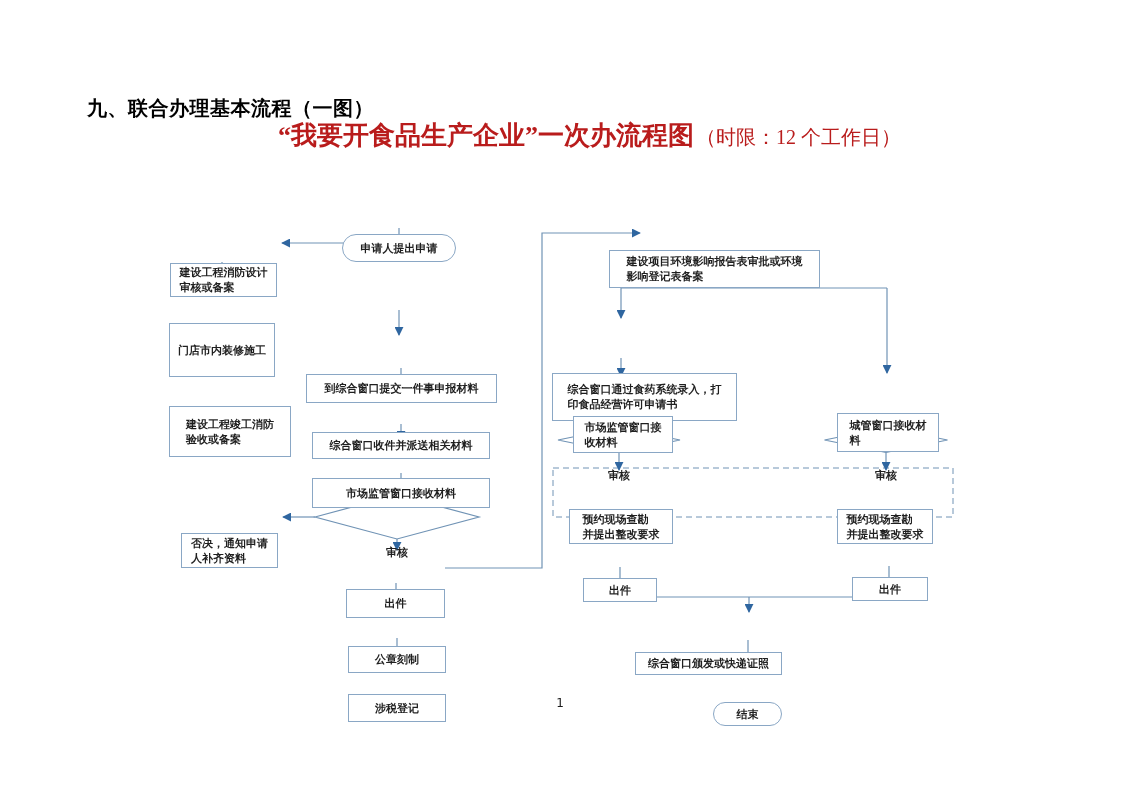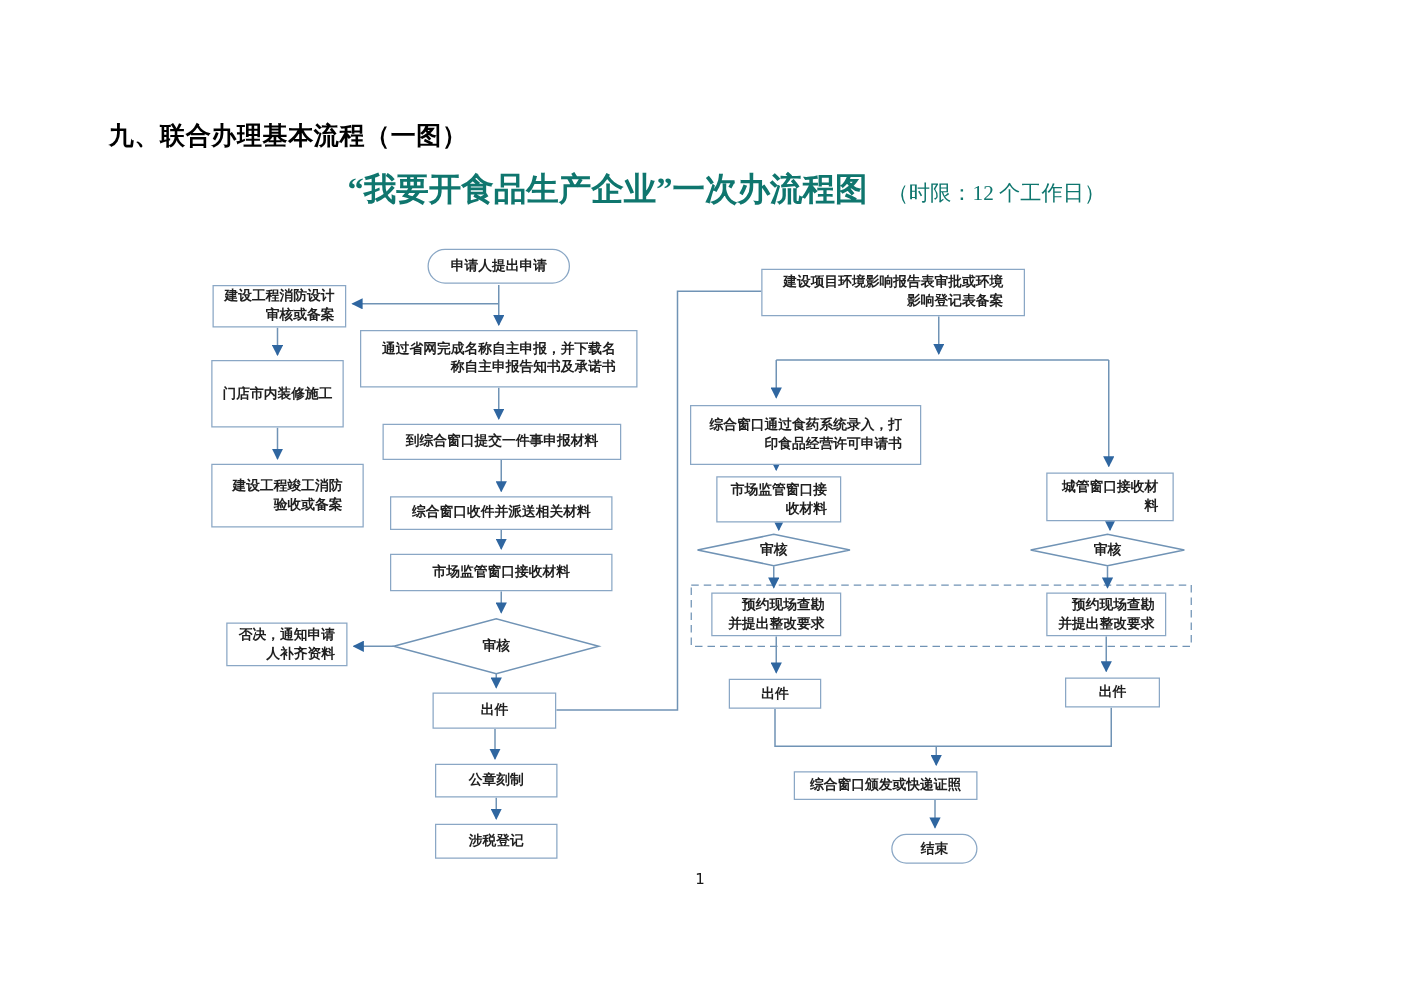--- a/index.html
+++ b/index.html
@@ -12,34 +12,34 @@
   #page{
     position:relative;width:1122px;height:793px;background:#fff;overflow:hidden;
     font-family:"Liberation Serif",serif;
   }
   .doc-heading{
     position:absolute;left:87px;top:95px;
     font-family:Liberation Serif, serif;
     font-weight:bold;font-size:20px;color:#000;letter-spacing:0.5px;white-space:nowrap;
   }
   .doc-title{
-    position:absolute;left:278px;top:134px;display:flex;align-items:baseline;white-space:nowrap;
-    color:#0f766e;
+    position:absolute;left:278px;top:118px;display:flex;align-items:baseline;white-space:nowrap;
+    color:#b91c1c;
   }
   .doc-title .main{font-weight:bold;font-size:26px;font-family:"Liberation Serif",serif;}
-  .doc-title .suffix{font-size:17px;margin-left:16px;font-family:"Liberation Serif",serif;}
+  .doc-title .suffix{font-size:20px;margin-left:2px;font-family:"Liberation Serif",serif;}
   svg.flow{position:absolute;left:0;top:0;}
   .cline{stroke:var(--connector);stroke-width:1.2;fill:none;}
   .dashedbox{stroke:var(--connector);stroke-width:1;fill:none;stroke-dasharray:6 4;}
   .diamond{fill:#ffffff;stroke:var(--connector);stroke-width:1.2;}
   .node{
     position:absolute;box-sizing:border-box;display:flex;align-items:center;justify-content:center;
-    text-align:right;background:#fff;border:1px solid var(--box-border);
+    text-align:left;background:#fff;border:1px solid var(--box-border);
     font-family:"Liberation Serif",serif;font-weight:bold;font-size:11px;line-height:1.35;
-    color:var(--node-text);white-space:pre-line;padding:1px 4px;word-break:break-all;
+    color:var(--node-text);white-space:pre-line;padding:1px 4px;word-break:break-all;margin-top:35px;
   }
   .pill{border-radius:15px;}
   .dlabel{border:none;background:transparent;}
   .page-number{
     position:absolute;left:548px;top:696px;width:24px;text-align:center;
     font-family:"DejaVu Sans",sans-serif;font-size:12px;color:#1a1a1a;
   }
 </style>
 </head>
 <body>
@@ -99,33 +99,31 @@
 
   <div class="node pill" style="left:342px;top:199px;width:114px;height:28px">申请人提出申请</div>
   <div class="node" style="left:170px;top:228px;width:107px;height:34px">建设工程消防设计
 审核或备案</div>
   <div class="node" style="left:169px;top:288px;width:106px;height:54px">门店市内装修施工</div>
   <div class="node" style="left:169px;top:371px;width:122px;height:51px">建设工程竣工消防
 验收或备案</div>
   <div class="node" style="left:181px;top:498px;width:97px;height:35px">否决，通知申请
 人补齐资料</div>
 
-  <div class="node" style="left:288px;top:264px;width:222px;height:46px">通过省网完成名称自主申报，并下载名
-称自主申报告知书及承诺书</div>
   <div class="node" style="left:306px;top:339px;width:191px;height:29px">到综合窗口提交一件事申报材料</div>
   <div class="node" style="left:312px;top:397px;width:178px;height:27px">综合窗口收件并派送相关材料</div>
   <div class="node" style="left:312px;top:443px;width:178px;height:30px">市场监管窗口接收材料</div>
   <div class="node dlabel" style="left:357px;top:495px;width:80px;height:44px">审核</div>
   <div class="node" style="left:346px;top:554px;width:99px;height:29px">出件</div>
   <div class="node" style="left:348px;top:611px;width:98px;height:27px">公章刻制</div>
   <div class="node" style="left:348px;top:659px;width:98px;height:28px">涉税登记</div>
 
   <div class="node" style="left:609px;top:215px;width:211px;height:38px">建设项目环境影响报告表审批或环境
 影响登记表备案</div>
-  <div class="node" style="left:552px;top:324px;width:185px;height:48px">综合窗口通过食药系统录入，打
+  <div class="node" style="left:552px;top:338px;width:185px;height:48px">综合窗口通过食药系统录入，打
 印食品经营许可申请书</div>
   <div class="node" style="left:837px;top:378px;width:102px;height:39px">城管窗口接收材
 料</div>
   <div class="node" style="left:573px;top:381px;width:100px;height:37px">市场监管窗口接
 收材料</div>
   <div class="node dlabel" style="left:579px;top:427px;width:80px;height:26px">审核</div>
   <div class="node dlabel" style="left:846px;top:427px;width:80px;height:26px">审核</div>
   <div class="node" style="left:569px;top:474px;width:104px;height:35px">预约现场查勘
 并提出整改要求</div>
   <div class="node" style="left:837px;top:474px;width:96px;height:35px">预约现场查勘

